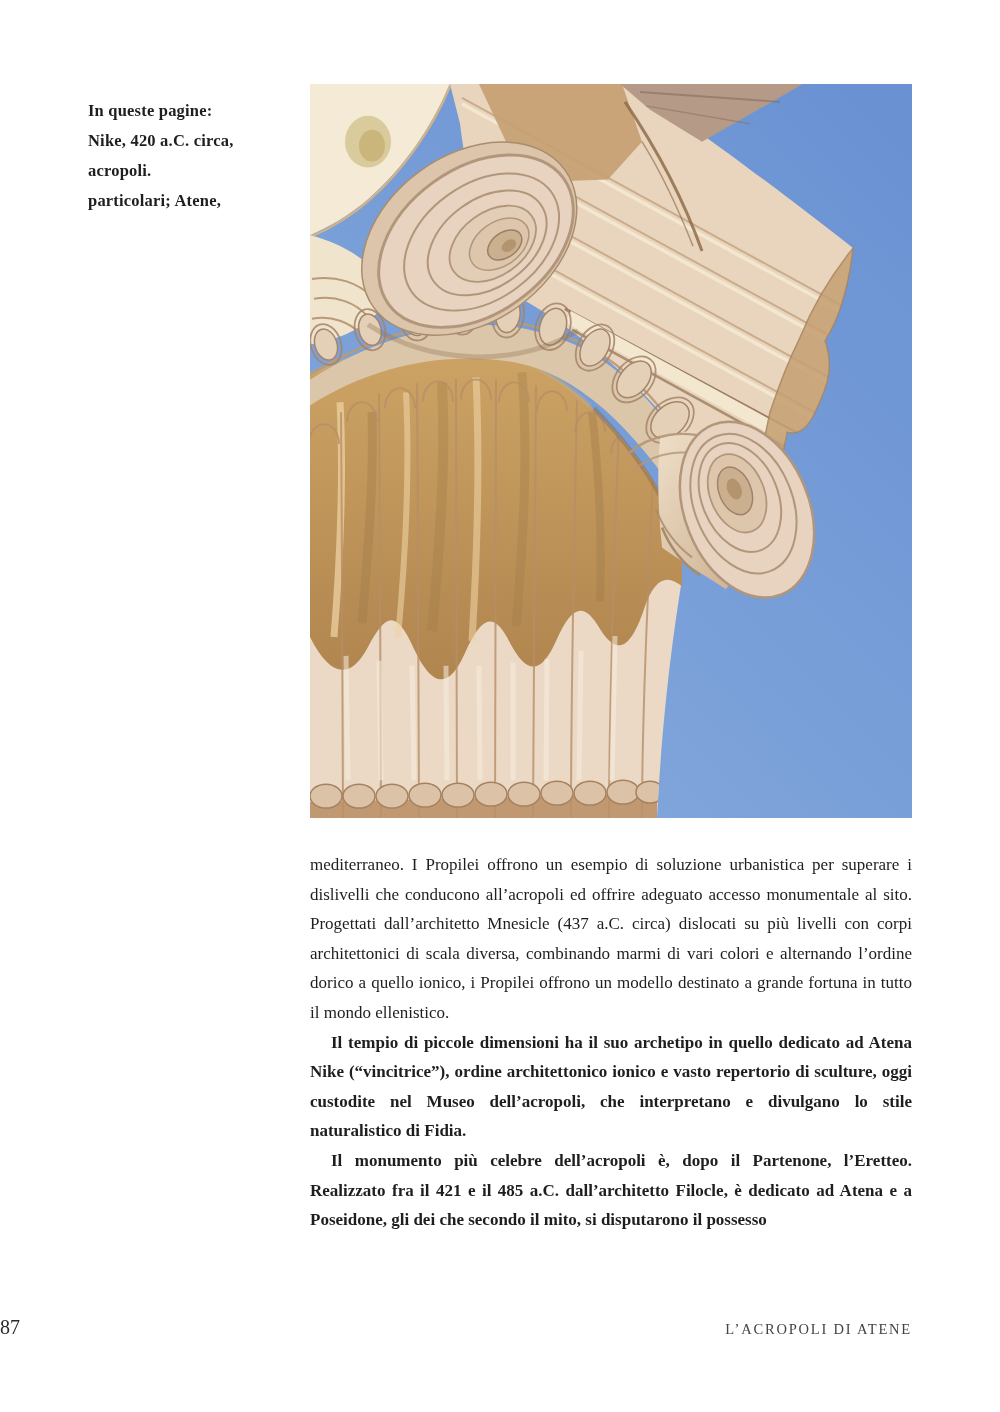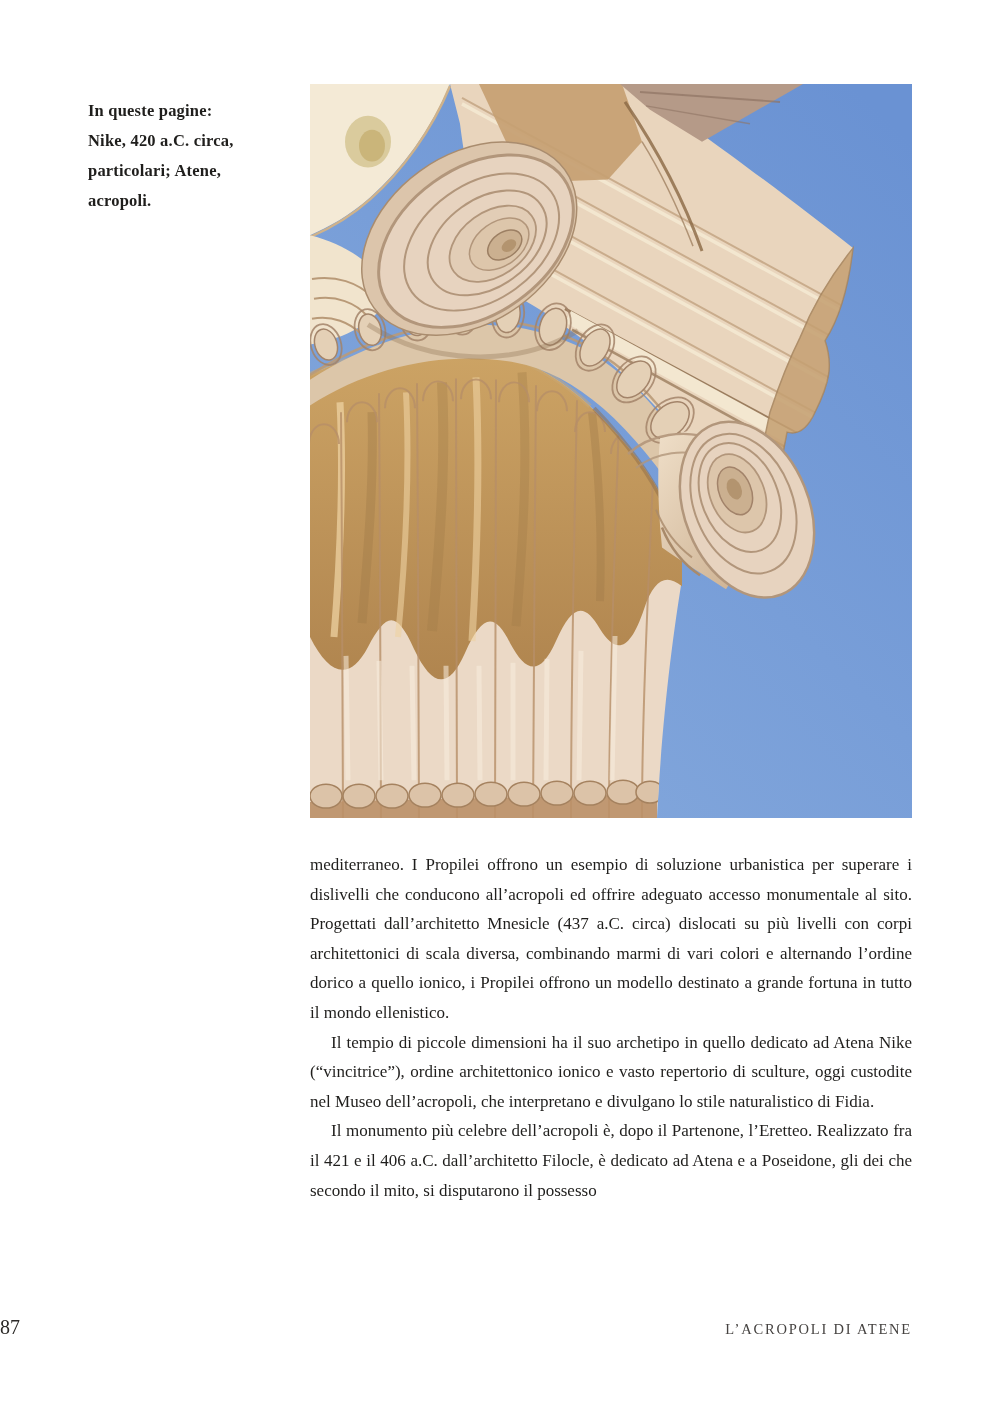--- a/index.html
+++ b/index.html
@@ -15,41 +15,41 @@
   .photo{
     position:absolute; left:310px; top:84px; width:602px; height:734px;
   }
   .photo svg{display:block; width:602px; height:734px;}
   .body-text{
     position:absolute; left:310px; top:850px; width:602px;
     font-size:17px; line-height:29.6px; text-align:justify;
     hyphens:auto; -webkit-hyphens:auto;
   }
   .body-text p{margin:0; padding:0;}
-  .body-text p.indent{text-indent:21px;}
+  .body-text p.indent{text-indent:21px;font-weight:bold;}
   .page-number{
     position:absolute; left:0; top:1316px; width:1000px; text-align:left;
     font-size:20px; color:#2c2a28;
   }
   .running-title{
     position:absolute; right:88px; top:1321px;
     font-size:14.5px; letter-spacing:1.8px; color:var(--footer-ink,#454240);
     white-space:nowrap;
   }
 </style>
 </head>
 <body>
 
 <div class="page">
 
   <div class="caption">
     <div>In queste pagine:</div>
     <div>Nike, 420 a.C. circa,</div>
+    <div>acropoli.</div>
     <div>particolari; Atene,</div>
-    <div>acropoli.</div>
   </div>
 
   <figure class="photo" style="margin:0">
     <svg viewBox="0 0 602 738" preserveAspectRatio="none">
       <defs>
         <linearGradient id="skyG" x1="0.9" y1="0" x2="0.1" y2="1">
           <stop offset="0" style="stop-color:var(--sky-top,#6a92d3)"></stop>
           <stop offset="1" style="stop-color:var(--sky-bottom,#86aadd)"></stop>
         </linearGradient>
         <linearGradient id="tanG" x1="0" y1="0" x2="0" y2="1">
@@ -236,19 +236,19 @@
           <ellipse cx="433" cy="406" rx="16" ry="25" style="fill:var(--volute-inner,#cbb090)" stroke="#a2836a" stroke-width="1.5"></ellipse>
           <ellipse cx="433" cy="404" rx="7" ry="11" style="fill:var(--volute-eye,#b3946f)"></ellipse>
         </g>
       </g>
     </svg>
   </figure>
 
   <div class="body-text">
     <p>mediterraneo. I Propilei offrono un esempio di soluzione urbanistica per superare i dislivelli che conducono all’acropoli ed offrire adeguato accesso monumentale al sito. Progettati dall’architetto Mnesicle (437 a.C. circa) dislocati su più livelli con corpi architettonici di scala diversa, combinando marmi di vari colori e alternando l’ordine dorico a quello ionico, i Propilei offrono un modello destinato a grande fortuna in tutto il mondo ellenistico.</p>
     <p class="indent">Il tempio di piccole dimensioni ha il suo archetipo in quello dedicato ad Atena Nike (“vincitrice”), ordine architettonico ionico e vasto repertorio di sculture, oggi custodite nel Museo dell’acropoli, che interpretano e divulgano lo stile naturalistico di Fidia.</p>
-    <p class="indent">Il monumento più celebre dell’acropoli è, dopo il Partenone, l’Eretteo. Realizzato fra il 421 e il 406 a.C. dall’architetto Filocle, è dedicato ad Atena e a Poseidone, gli dei che secondo il mito, si disputarono il possesso</p>
+    <p class="indent">Il monumento più celebre dell’acropoli è, dopo il Partenone, l’Eretteo. Realizzato fra il 421 e il 485 a.C. dall’architetto Filocle, è dedicato ad Atena e a Poseidone, gli dei che secondo il mito, si disputarono il possesso</p>
   </div>
 
   <div class="page-number">87</div>
   <div class="running-title">L’ACROPOLI DI ATENE</div>
 
 </div>
 
 </body></html>

